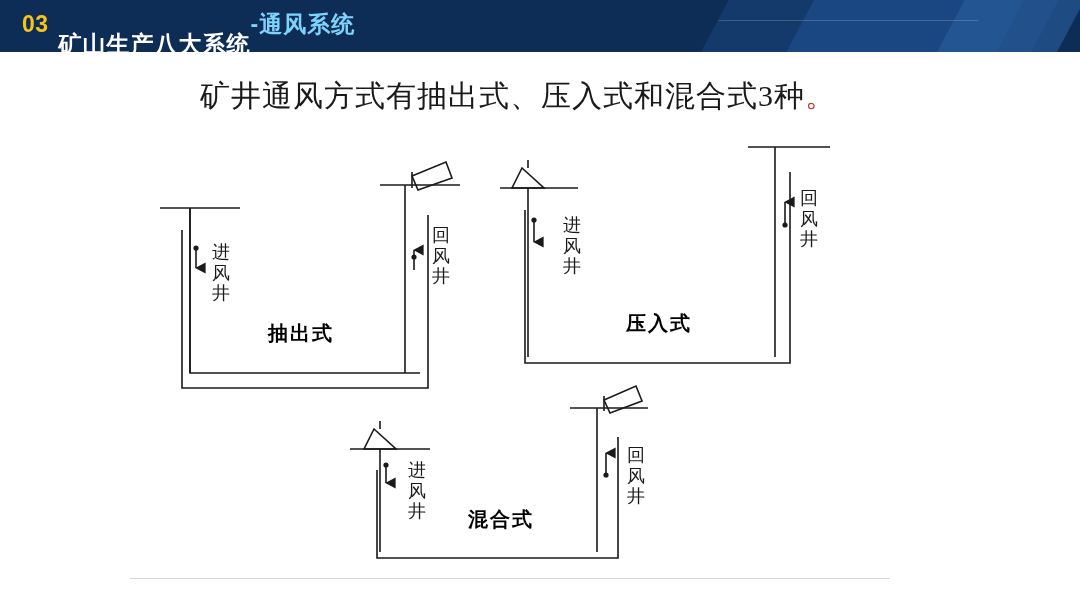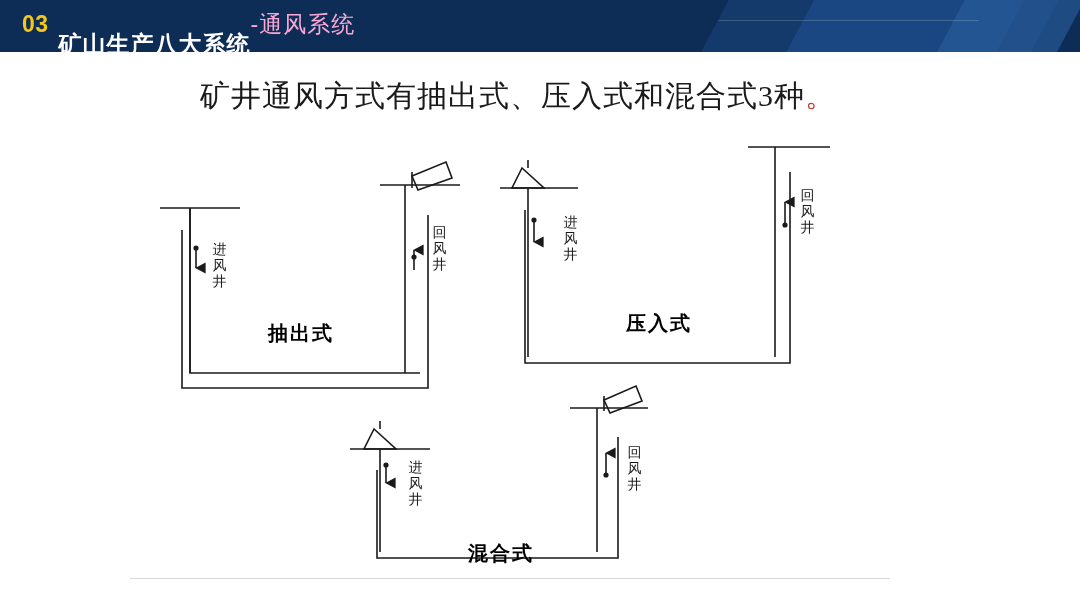--- a/index.html
+++ b/index.html
@@ -73,23 +73,23 @@
     margin-right: 10px;
   }
   #header-main {
     color: #ffffff;
     font-size: 23px;
     font-weight: bold;
     letter-spacing: 1px;
     margin-top: 40px;
   }
   #header-sub {
-    color: #f9a8d4;
+    color: #7dd3fc;
     font-size: 23px;
-    font-weight: normal;
+    font-weight: bold;
     letter-spacing: 1px;
   }
 
   
   #main-heading {
     position: absolute;
     left: 0; top: 76px;
     width: 1036px;
     text-align: center;
     font-family: "Liberation Serif", serif;
@@ -115,21 +115,21 @@
     color: #000000;
     font-size: 20px;
     font-weight: bold;
     letter-spacing: 2px;
     white-space: nowrap;
   }
 
   .shaft-label {
     position: absolute;
     font-family: "Liberation Serif", serif;
-    font-size: 14px;
+    font-size: 18px;
     color: #1a1a1a;
     width: 15px;
     line-height: 1.15;
     text-align: center;
   }
 
   
   #bottom-rule {
     position: absolute;
     left: 130px;
@@ -243,17 +243,17 @@
   <div class="shaft-label" style="left:212px; top:122px;">进风井</div>
   <div class="shaft-label" style="left:432px; top:105px;">回风井</div>
   <div class="diagram-label" style="left:268px; top:200px;">抽出式</div>
 
   <div class="shaft-label" style="left:563px; top:95px;">进风井</div>
   <div class="shaft-label" style="left:800px; top:68px;">回风井</div>
   <div class="diagram-label" style="left:626px; top:190px;">压入式</div>
 
   <div class="shaft-label" style="left:408px; top:340px;">进风井</div>
   <div class="shaft-label" style="left:627px; top:325px;">回风井</div>
-  <div class="diagram-label" style="left:468px; top:420px;">混合式</div>
+  <div class="diagram-label" style="left:468px; top:386px;">混合式</div>
 
 </div>
 
 <div id="bottom-rule"></div>
 
 </body></html>

